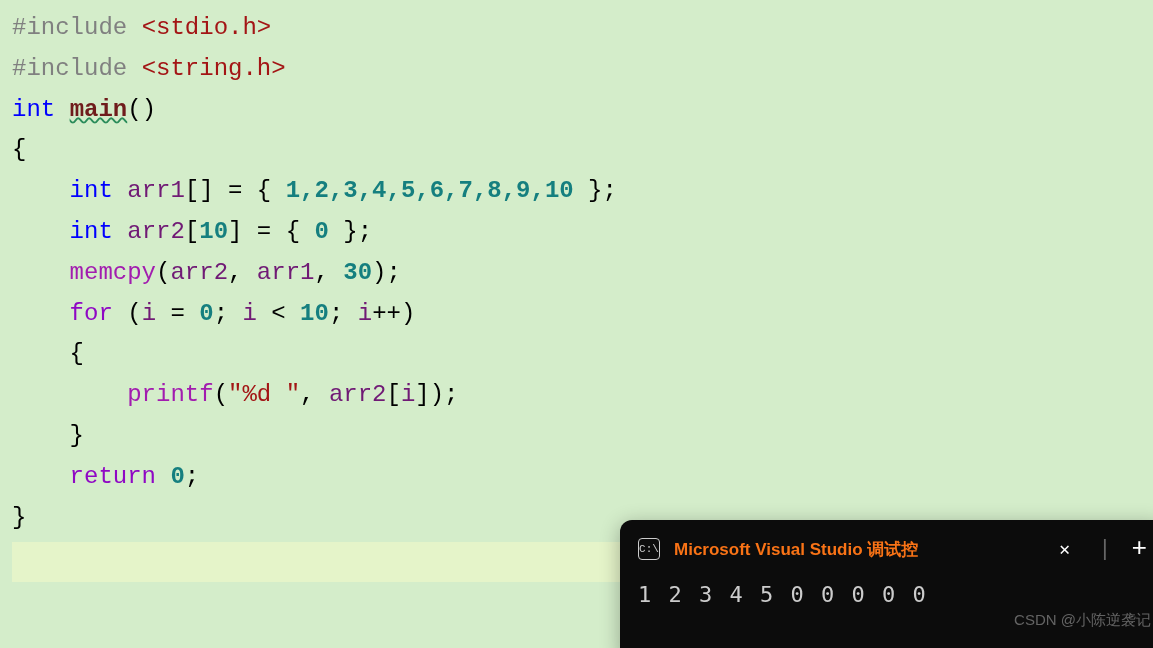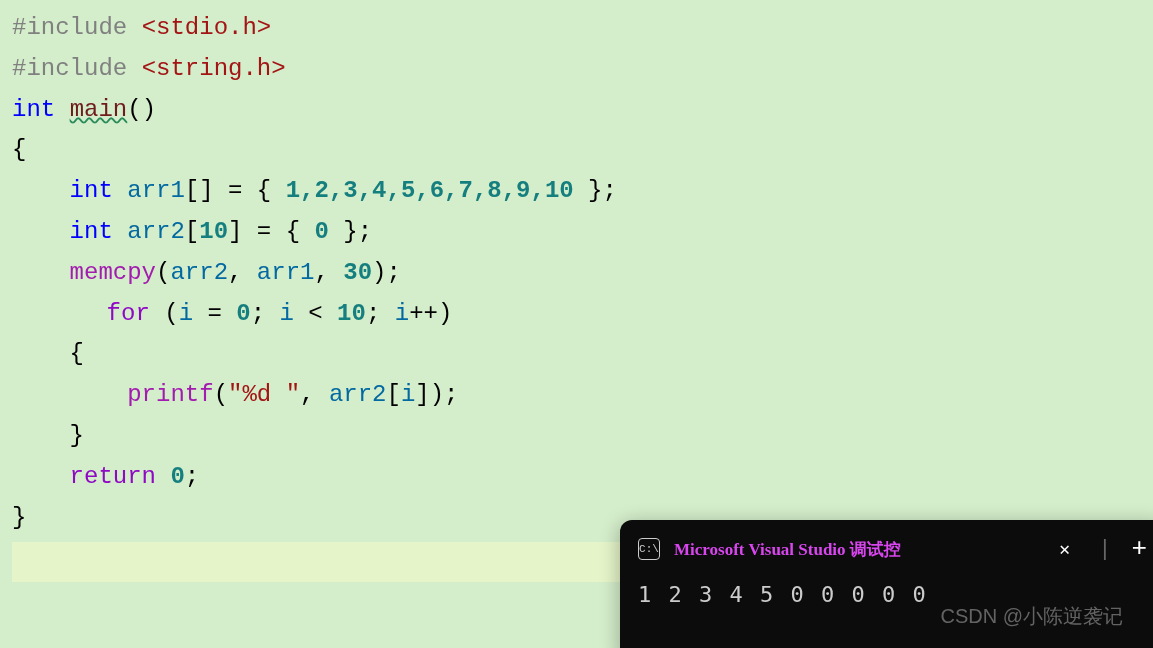--- a/index.html
+++ b/index.html
@@ -26,28 +26,29 @@
       position: relative;
     }
     .preprocessor { color: #808080; }
     .include-path { color: #a31515; }
     .keyword { color: #0000ff; }
     .function-name { color: #6f1c1c; }
     .squiggle {
       border-bottom: 2px wavy #267F99;
       text-decoration: underline wavy #2a8c5a;
       text-decoration-thickness: 2px;
+      font-weight: bold;
     }
-    .identifier { color: #0369a1; }
+    .identifier { color: #701a75; }
     .number { color: #157f7f; font-weight: bold; }
     .string { color: #a31515; }
     .brace { color: #000; }
     .func-call { color: #a21caf; }
     .return-kw { color: #8f08c4; }
-    .for-kw { color: #8f08c4; margin-left: 37px; }
+    .for-kw { color: #8f08c4; }
     .highlight-line {
       background: rgba(255,255,200,0.4);
       display: block;
       height: 40px;
       margin-top: 4px;
     }
     .terminal {
       position: absolute;
       bottom: -12px;
       right: -12px;
@@ -69,22 +70,22 @@
       width: 22px;
       height: 22px;
       border: 1.5px solid #ccc;
       border-radius: 4px;
       display: flex;
       align-items: center;
       justify-content: center;
       font-size: 11px;
     }
     .terminal-title {
-      color: #d946ef;
-      font-family: Liberation Serif, serif;
+      color: #f97316;
+      font-family: Liberation Sans, sans-serif;
       font-size: 17px;
       font-weight: 600;
       flex: 1;
     }
     .terminal-close {
       color: #fff;
       font-size: 18px;
       margin-right: 14px;
     }
     .terminal-divider {
@@ -93,24 +94,24 @@
     }
     .terminal-output {
       font-family: Consolas, monospace;
       font-size: 22px;
       color: #ccc;
       letter-spacing: 2px;
     }
     .watermark {
       position: absolute;
       bottom: 18px;
-      right: 30px;
+      right: 2px;
       color: #888;
       font-family: sans-serif;
-      font-size: 20px;
+      font-size: 15px;
       opacity: 0.7;
       margin-left: 44px;
     }
   </style>
 </head>
 <body>
 
 <div class="code-area">
   <div class="line"><span class="preprocessor">#include </span><span class="include-path">&lt;stdio.h&gt;</span></div>
   <div class="line"><span class="preprocessor">#include </span><span class="include-path">&lt;string.h&gt;</span></div>

